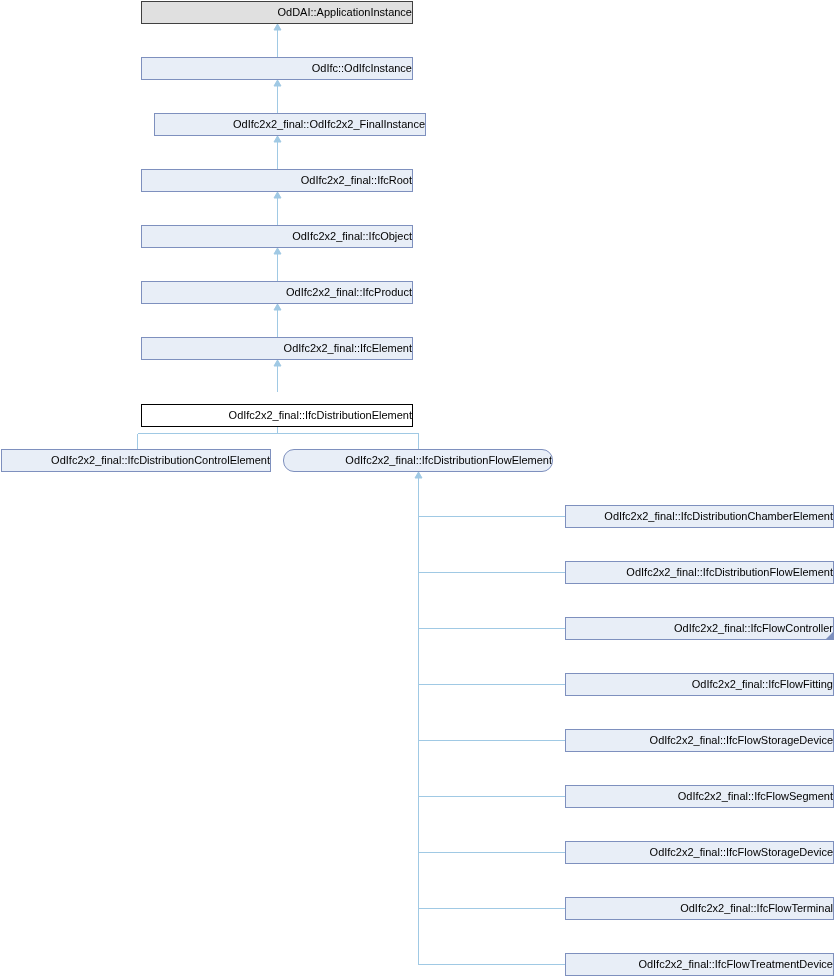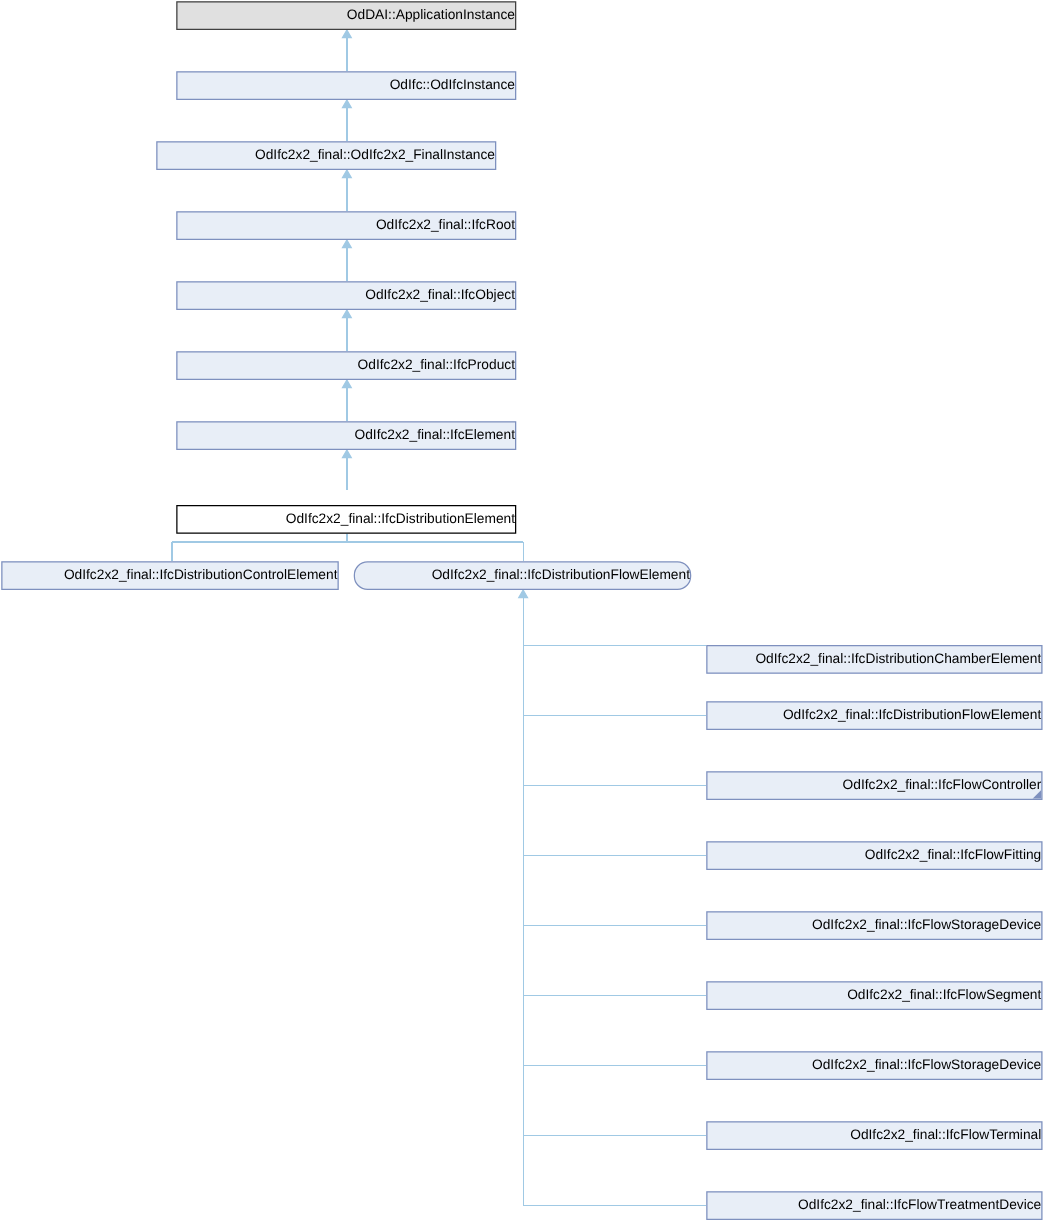--- a/index.html
+++ b/index.html
@@ -100,31 +100,31 @@
     <line x1="418.5" y1="684.5" x2="565" y2="684.5"></line>
     <line x1="418.5" y1="740.5" x2="565" y2="740.5"></line>
     <line x1="418.5" y1="796.5" x2="565" y2="796.5"></line>
     <line x1="418.5" y1="852.5" x2="565" y2="852.5"></line>
     <line x1="418.5" y1="908.5" x2="565" y2="908.5"></line>
     <line x1="418.5" y1="964.5" x2="565" y2="964.5"></line>
   </svg>
 
   <div class="node root" style="left:141px;top:1px;width:272px;">OdDAI::ApplicationInstance</div>
   <div class="node" style="left:141px;top:57px;width:272px;">OdIfc::OdIfcInstance</div>
-  <div class="node" style="left:125px;top:113px;width:272px;">OdIfc2x2_final::OdIfc2x2_FinalInstance</div>
+  <div class="node" style="left:154px;top:113px;width:272px;">OdIfc2x2_final::OdIfc2x2_FinalInstance</div>
   <div class="node" style="left:141px;top:169px;width:272px;">OdIfc2x2_final::IfcRoot</div>
   <div class="node" style="left:141px;top:225px;width:272px;">OdIfc2x2_final::IfcObject</div>
   <div class="node" style="left:141px;top:281px;width:272px;">OdIfc2x2_final::IfcProduct</div>
   <div class="node" style="left:141px;top:337px;width:272px;">OdIfc2x2_final::IfcElement</div>
   <div class="node current" style="left:141px;top:392px;width:272px;margin-top:12px;">OdIfc2x2_final::IfcDistributionElement</div>
 
   <div class="node" style="left:1px;top:449px;width:270px;">OdIfc2x2_final::IfcDistributionControlElement</div>
   <div class="node" style="left:283px;top:449px;width:270px;border-radius:11px;">OdIfc2x2_final::IfcDistributionFlowElement</div>
 
-  <div class="node" style="left:565px;top:505px;width:269px;margin-top:11px;">OdIfc2x2_final::IfcDistributionChamberElement</div>
+  <div class="node" style="left:565px;top:505px;width:269px;">OdIfc2x2_final::IfcDistributionChamberElement</div>
   <div class="node" style="left:565px;top:561px;width:269px;">OdIfc2x2_final::IfcDistributionFlowElement</div>
   <div class="node" style="left:565px;top:617px;width:269px;">
     <span>OdIfc2x2_final::IfcFlowController</span>
     <span class="corner"></span>
   </div>
   <div class="node" style="left:565px;top:673px;width:269px;">OdIfc2x2_final::IfcFlowFitting</div>
   <div class="node" style="left:565px;top:729px;width:269px;">OdIfc2x2_final::IfcFlowStorageDevice</div>
   <div class="node" style="left:565px;top:785px;width:269px;">OdIfc2x2_final::IfcFlowSegment</div>
   <div class="node" style="left:565px;top:841px;width:269px;">OdIfc2x2_final::IfcFlowStorageDevice</div>
   <div class="node" style="left:565px;top:897px;width:269px;">OdIfc2x2_final::IfcFlowTerminal</div>

